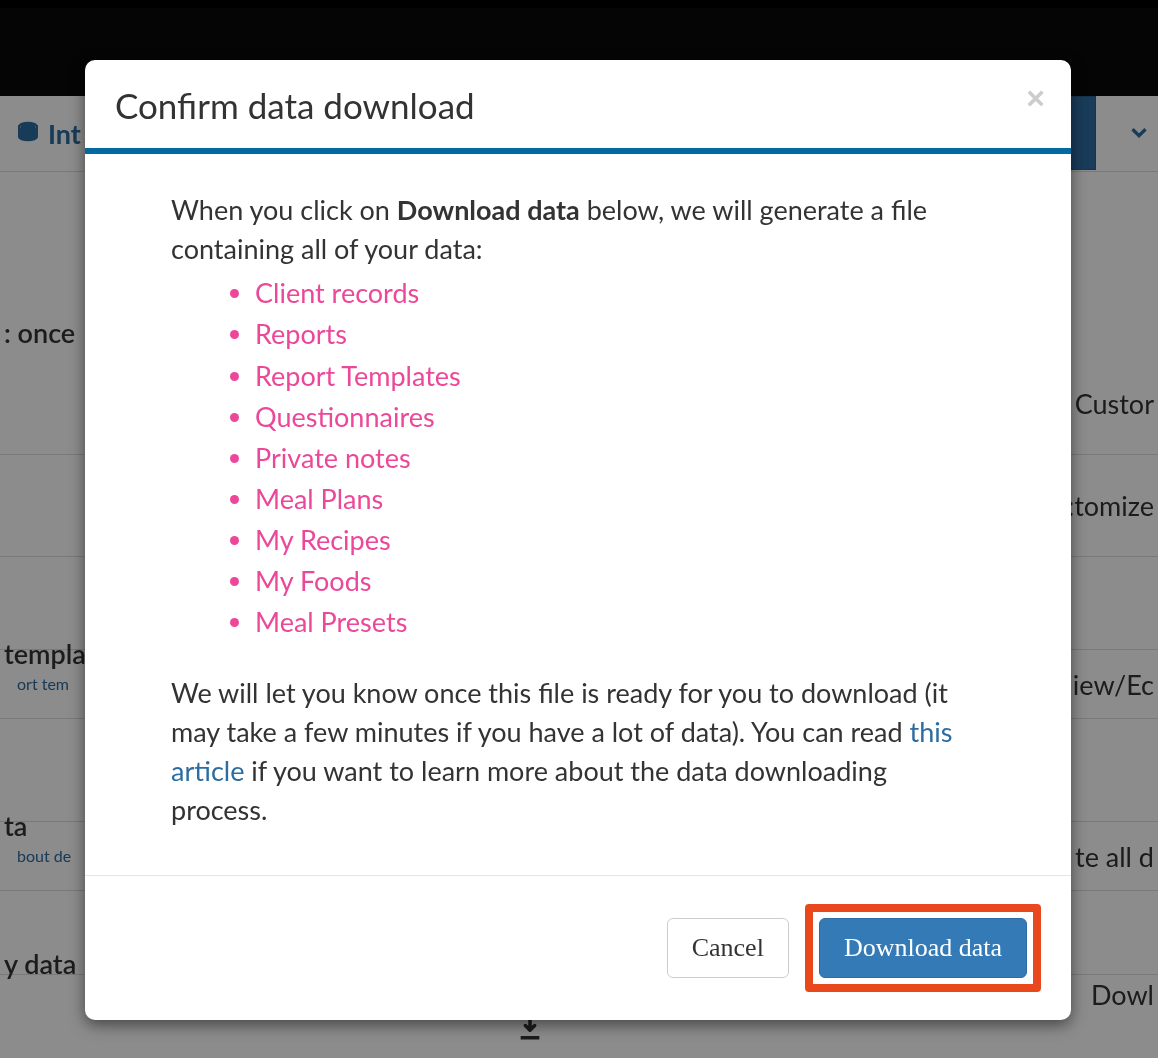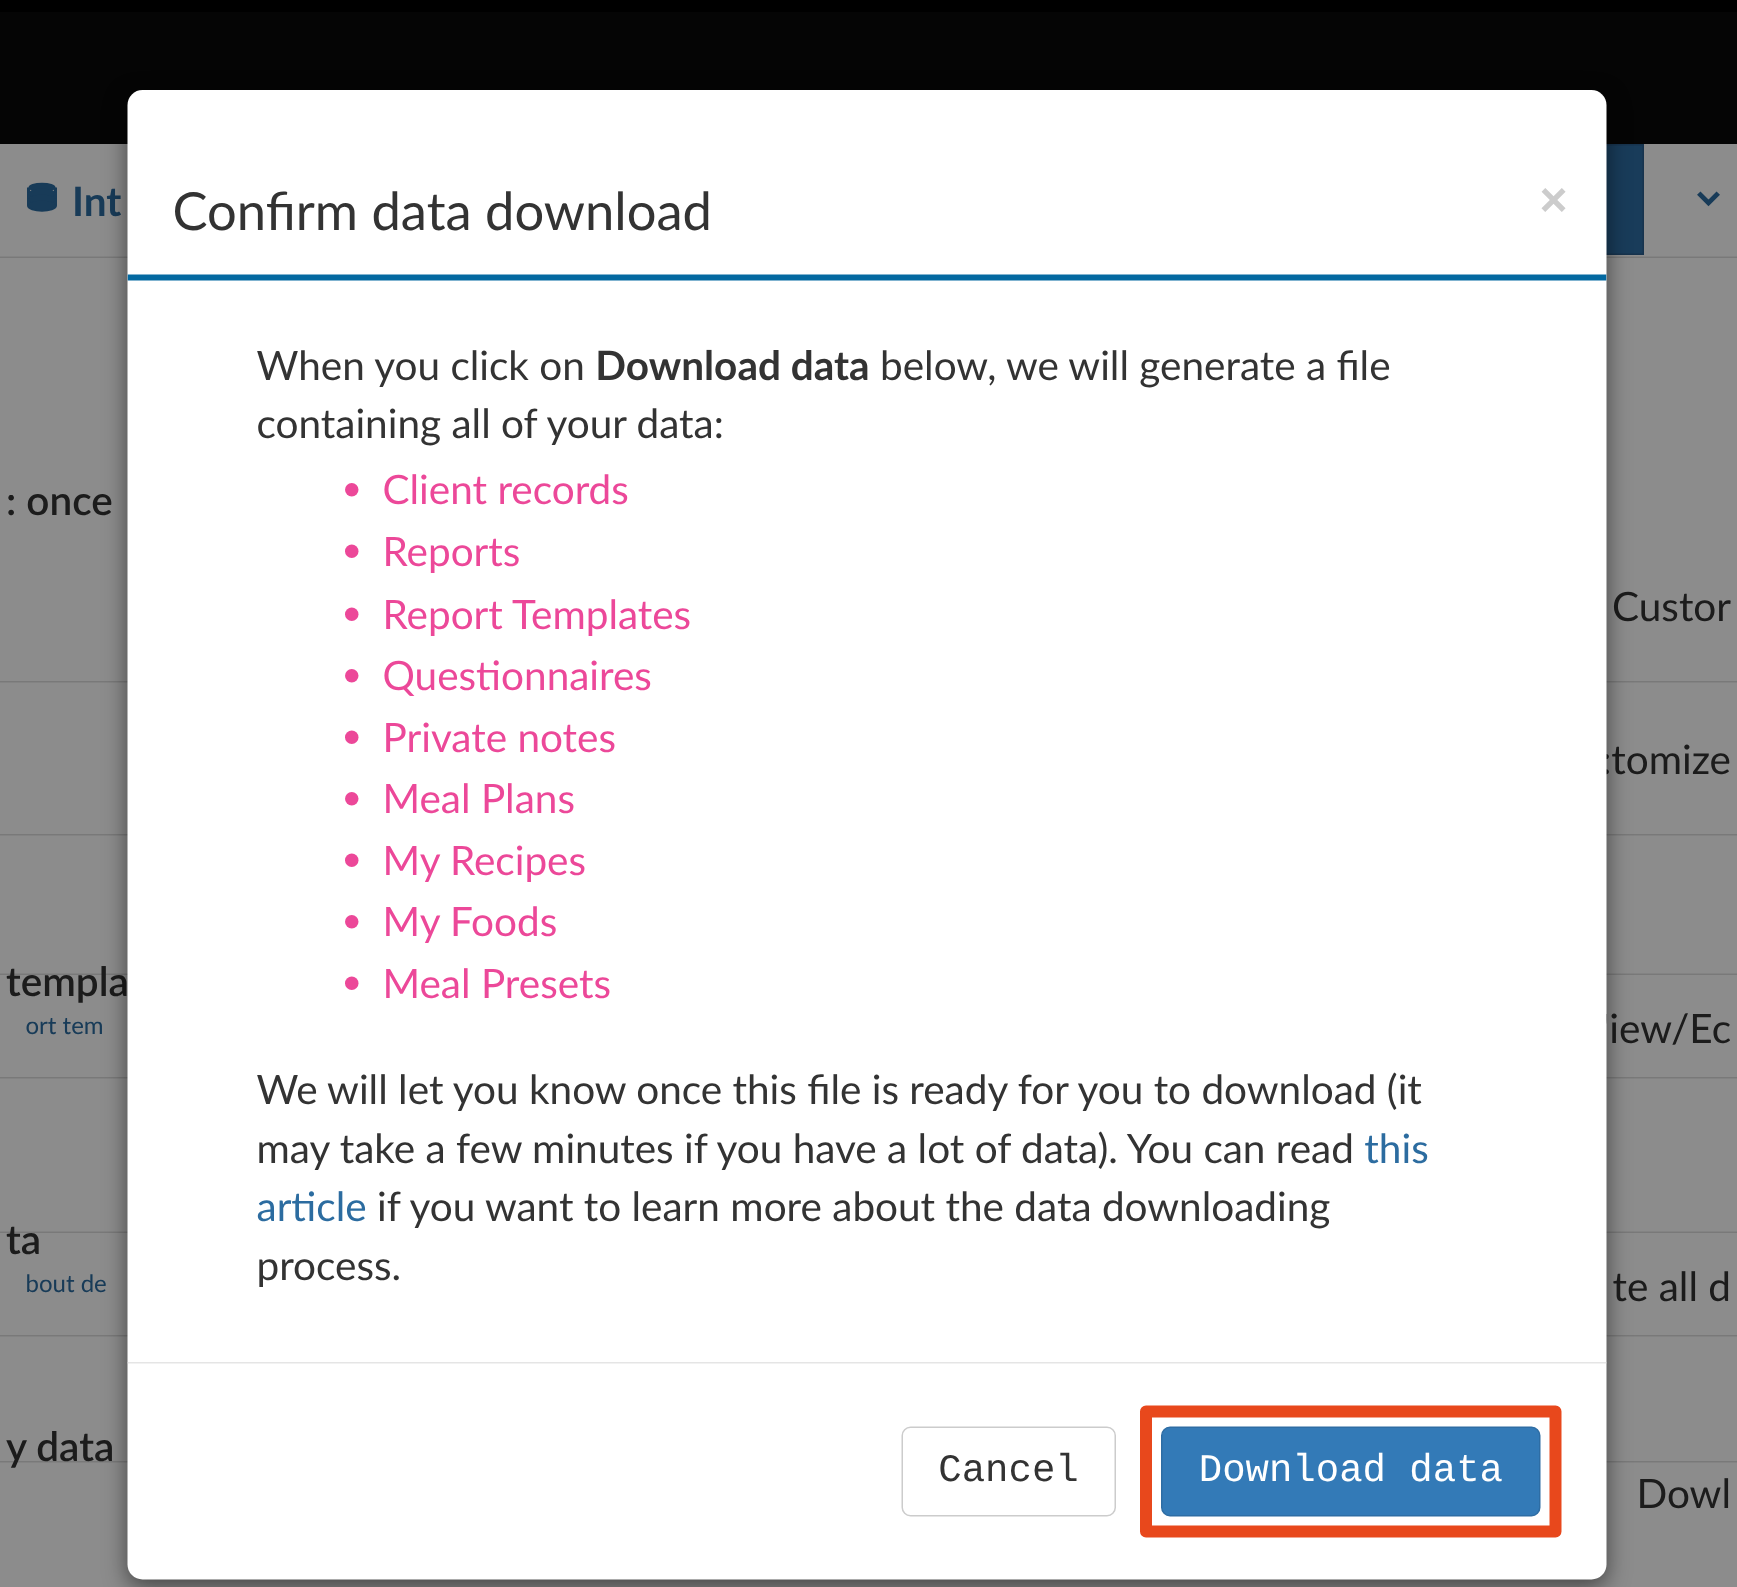--- a/index.html
+++ b/index.html
@@ -110,23 +110,22 @@
       left: 85px;
       width: 986px;
       background: #ffffff;
       border-radius: 10px;
       z-index: 200;
       box-shadow: 0 5px 15px rgba(0,0,0,0.5);
       overflow: hidden;
     }
     .modal-header {
       padding: 24px 30px 22px 30px;
-      border-bottom: 4px solid #0369a1;
+      border-bottom: 6px solid #0369a1;
       position: relative;
-      margin-top: 35px;
     }
     .modal-title {
       font-size: 35px;
       font-weight: 400;
       color: #333;
     }
     .close-btn {
       position: absolute;
       top: 22px;
       right: 26px;
@@ -172,21 +171,21 @@
       display: flex;
       justify-content: flex-end;
       align-items: center;
       gap: 16px;
     }
     .btn {
       font-size: 26px;
       padding: 12px 24px;
       border-radius: 6px;
       cursor: pointer;
-      font-family: Liberation Mono, monospace;
+      font-family: Liberation Serif, serif;
       line-height: 1.3;
     }
     .btn-default {
       background: #ffffff;
       border: 1px solid #ccc;
       color: #333;
     }
     .btn-primary {
       background: #337ab7;
       border: 1px solid #2e6da4;

